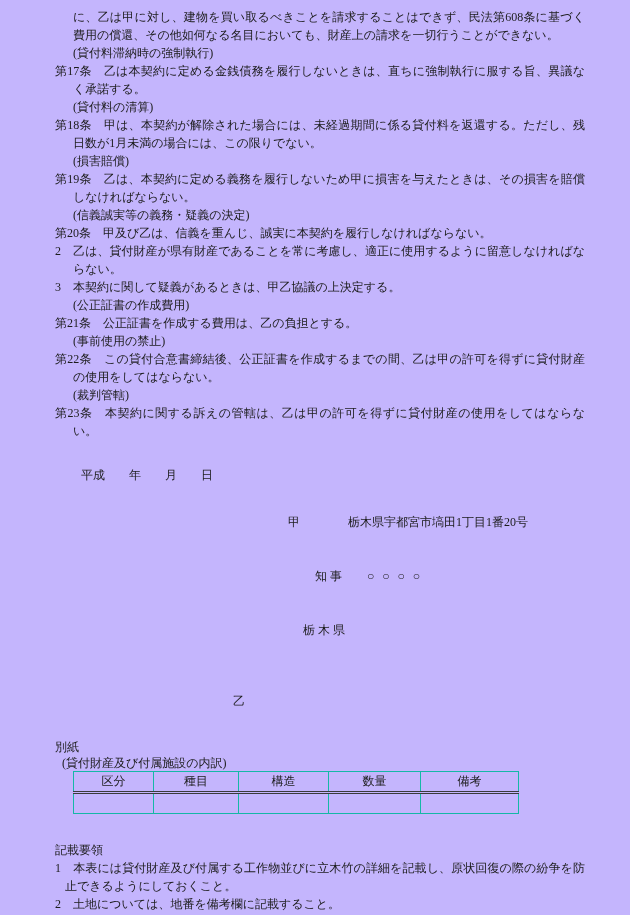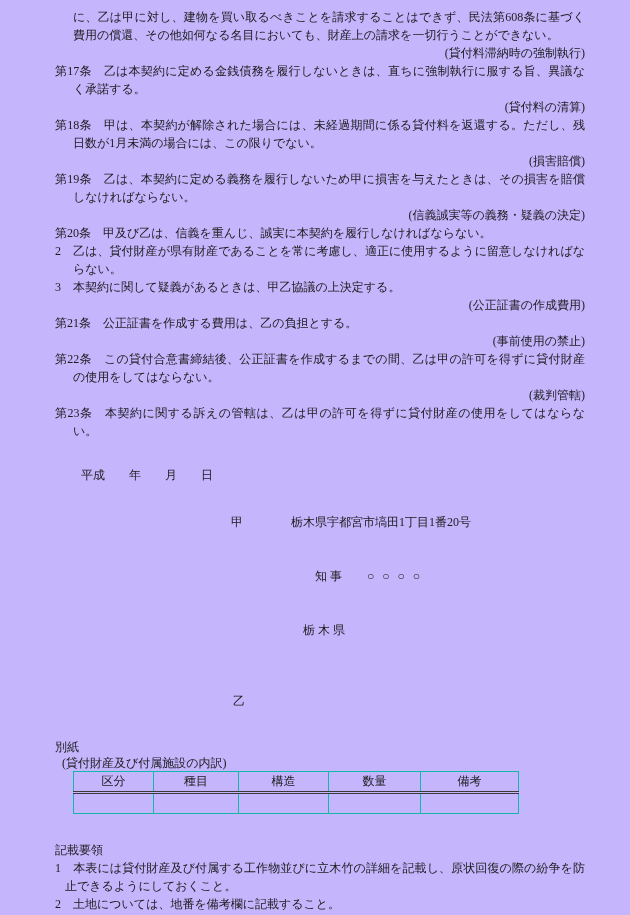--- a/index.html
+++ b/index.html
@@ -20,30 +20,30 @@
   }
   .content {
     position: absolute;
     left: 55px;
     top: 8px;
     width: 530px;
   }
   
   .para { text-align: justify; }
   .p-cont    { padding-left: 18px; }
-  .p-caption { padding-left: 18px; text-align: right; }
+  .p-caption { padding-left: 18px; text-align: left; }
   .p-article { padding-left: 18px; text-indent: -18px; }
   .p-item    { padding-left: 18px; text-indent: -18px; }
 
   .date-line {
     margin-top: 26px;
     padding-left: 26px;
   }
   .sig-row { white-space: pre; }
-  .sig-a1 { margin-top: 11px; padding-left: 158px; }
+  .sig-a1 { margin-top: 11px; padding-left: 158px; text-align: center; }
   .sig-a1 .sig-address { margin-left: 48px; }
   .sig-a2 { padding-left: 230px; }
   .sig-a3 { padding-left: 242px; }
   .sig-a3 .seal { margin-left: 25px; letter-spacing: -2px; }
   .sig-b  { margin-top: 17px; padding-left: 160px; }
 
   .appendix-label { margin-top: 10px; }
   .appendix-caption { padding-left: 7px; line-height: 15px; }
 
   table.appendix-table {

